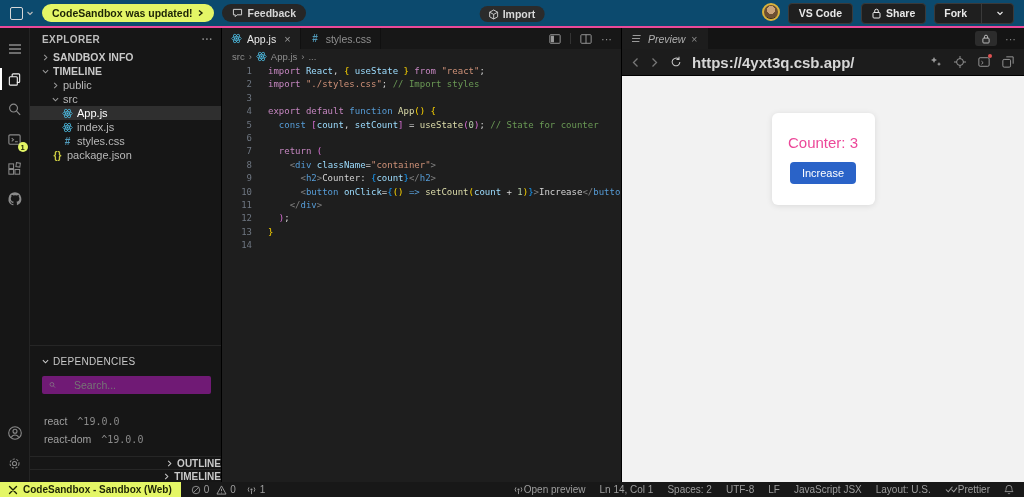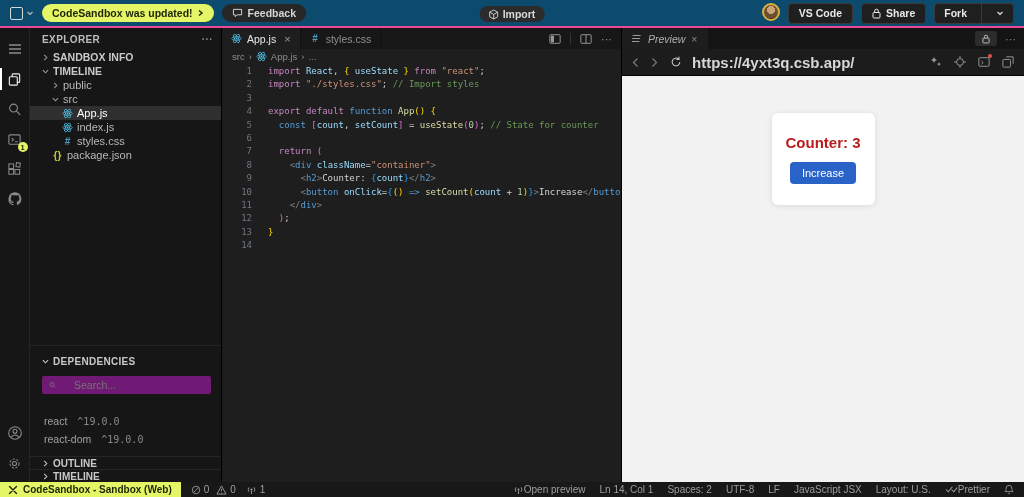--- a/index.html
+++ b/index.html
@@ -55,30 +55,30 @@
   .tree-row { height:14px; display:flex; align-items:center; gap:4px; color:#b8b8b8;
     font-size:11px; cursor:pointer; white-space:nowrap; }
   .tree-row.sel { background:#2f2f2f; color:#fff; }
   .tree-row .lbl.b { font-weight:bold; color:#c9c9c9; font-size:10.5px; }
   .tree-row.sel .lbl { color:#fff; }
   .fico { width:11px; display:inline-flex; justify-content:center; font-weight:bold; font-size:10px; }
   .fico.css { color:#519aba; } .fico.json { color:#cbcb41; }
   .spacer { flex:1 1 auto; }
   .deps { border-top:1px solid #262626; padding:6px 0 8px; }
   .deps-h { height:18px; display:flex; align-items:center; gap:4px; padding-left:12px;
-    color:#c9c9c9; font-weight:bold; font-size:10px; letter-spacing:.3px; cursor:pointer;}
+    color:#c9c9c9; font-weight:normal; font-size:10px; letter-spacing:.3px; cursor:pointer;}
   .dep-search { margin:6px 10px 18px 12px; background:#701a75; border:none; border-radius:2px;
     height:18px; display:flex; align-items:center; gap:18px; padding:0 7px; }
   .dep-search input { background:transparent; border:none; outline:none; color:#9a9a9a;
     font-size:10.5px; width:130px; font-family:"Liberation Sans",sans-serif; }
   .dep-row { height:18px; display:flex; align-items:center; padding:0 14px 0 14px;
     color:#a0a0a0; font-size:10.5px; cursor:pointer; }
   .dep-row .ver { margin-left:10px; color:#8a8a8a; font-family:"DejaVu Sans Mono",monospace; font-size:10px; }
   .sb-row { height:13px; display:flex; align-items:center; gap:4px; padding-left:12px;
-    border-top:1px solid #262626; color:#c9c9c9; font-weight:bold; font-size:10px; cursor:pointer; }
+    border-top:1px solid #262626; color:#c9c9c9; font-weight:bold; font-size:10px; cursor:pointer;justify-content:flex-end; }
 
   
   .editor { width:400px; flex:0 0 400px; background:#1e1e1e; display:flex; flex-direction:column;
     border-right:1px solid #000; min-width:0; }
   .tabsbar { height:21px; background:#171717; display:flex; align-items:stretch; flex:0 0 21px; }
   .tab { display:flex; align-items:center; gap:5px; padding:0 9px; font-size:10.5px;
     color:#8f8f8f; border-right:1px solid #101010; cursor:pointer; white-space:nowrap; }
   .tab.active { background:#1e1e1e; color:#e8e8e8; }
   .tab .x { color:#9a9a9a; margin-left:3px; font-size:11px; }
   .tab-actions { margin-left:auto; display:flex; align-items:center; gap:9px; padding-right:9px; color:#9a9a9a; }
@@ -110,21 +110,21 @@
   .url { color:#d6d6d6; font-size:15px; font-weight:bold; flex:1 1 auto;
     white-space:nowrap; overflow:hidden; }
   .url-actions { display:flex; align-items:center; gap:12px; color:#9a9a9a; }
   .uicon { position:relative; cursor:pointer; display:flex; align-items:center; }
   .reddot { position:absolute; top:-2px; right:-2px; width:4px; height:4px; border-radius:50%; background:#e05252; }
   .pcontent { flex:1 1 auto; background:#f2f2f2; display:flex; justify-content:center;
     align-items:flex-start; }
   .card { margin-top:37px; width:103px; height:92px; background:#fff; border-radius:6px;
     box-shadow:0 1px 6px rgba(0,0,0,.10); display:flex; flex-direction:column;
     align-items:center; justify-content:center; gap:11px; }
-  .counter-h { color:#b91c1c; font-size:15px; font-weight:bold; }
+  .counter-h { color:#ec4899; font-size:15px; font-weight:normal; }
   .inc-btn { background:#2a63c8; color:#fff; border:none; border-radius:4px; height:22px;
     padding:0 12px; font-size:11px; font-family:"Liberation Sans",sans-serif; cursor:pointer; }
 
   
   .statusbar { height:15px; background:#181818; flex:0 0 15px; display:flex; align-items:center;
     font-size:10px; color:#9e9e9e; }
   .remote { background:#E4F666; color:#1c2306; height:15px; display:flex; align-items:center;
     gap:5px; padding:0 9px 0 8px; font-weight:bold; cursor:pointer; }
   .stat { display:flex; align-items:center; gap:3px; margin-left:10px; cursor:pointer; }
   .sb-right { margin-left:auto; display:flex; align-items:center; gap:14px; padding-right:10px; }

